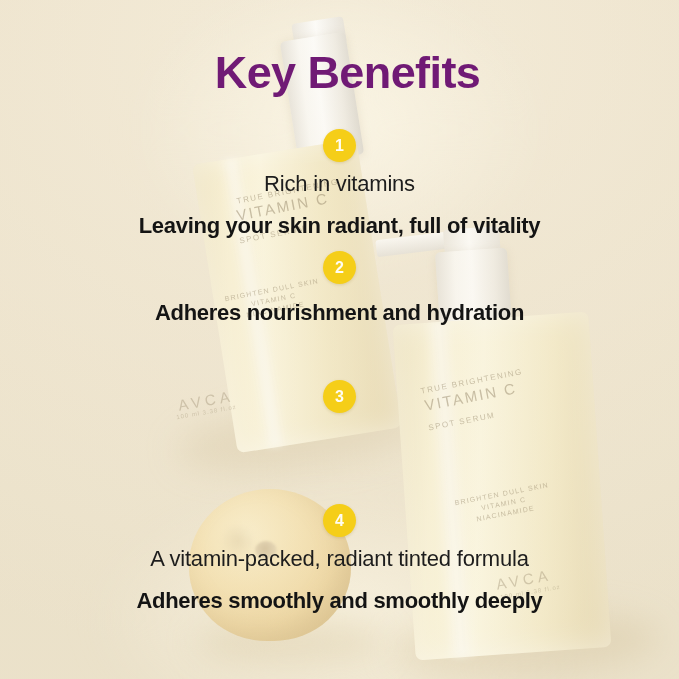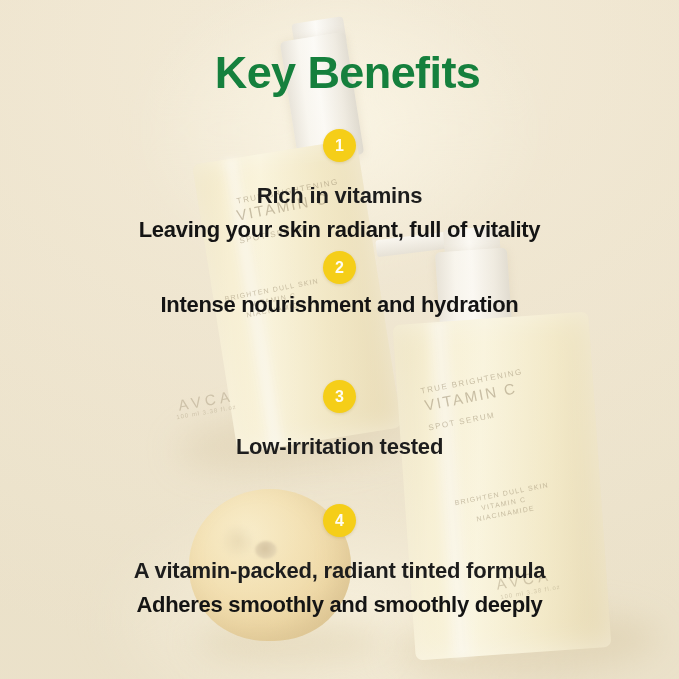--- a/index.html
+++ b/index.html
@@ -218,21 +218,21 @@
   
   .copy { position: absolute; inset: 0; }
 
   .page-title {
     position: absolute;
     left: 0; right: 0;
     top: 47px;
     text-align: center;
     font-size: 45px;
     font-weight: bold;
-    color: #15803d;
+    color: #701a75;
     letter-spacing: -0.6px;
     margin-left: 16px;
   }
 
   .benefit {
     position: absolute;
     left: 0; right: 0;
     text-align: center;
   }
   .benefit-1 { top: 129px; }
@@ -248,28 +248,28 @@
     color: #fffdf4;
     font-size: 16px;
     font-weight: bold;
     line-height: 33px;
     text-align: center;
     margin: 0 auto;
     box-shadow: 0 1px 3px rgba(160,130,40,0.25);
   }
 
   .line-plain {
-    margin-top: 21px;
+    margin-top: 9px;
     font-size: 22px;
-    font-weight: bold;
+    font-weight: normal;
     color: #1d1d1d;
     letter-spacing: -0.2px;
   }
   .line-bold {
-    margin-top: 8px;
+    margin-top: 16px;
     font-size: 22px;
     font-weight: bold;
     color: #141414;
     letter-spacing: -0.3px;
   }
 </style>
 </head>
 <body>
 
 <div id="poster">
@@ -334,26 +334,25 @@
     <div class="page-title">Key Benefits</div>
 
     <div class="benefit benefit-1">
       <div class="badge">1</div>
       <div class="line-plain">Rich in vitamins</div>
       <div class="line-bold">Leaving your skin radiant, full of vitality</div>
     </div>
 
     <div class="benefit benefit-2">
       <div class="badge">2</div>
-      <div class="line-bold">Intense nourishment and hydration</div>
+      <div class="line-bold">Adheres nourishment and hydration</div>
     </div>
 
     <div class="benefit benefit-3">
       <div class="badge">3</div>
-      <div class="line-plain">Low-irritation tested</div>
     </div>
 
     <div class="benefit benefit-4">
       <div class="badge">4</div>
       <div class="line-plain">A vitamin-packed, radiant tinted formula</div>
       <div class="line-bold">Adheres smoothly and smoothly deeply</div>
     </div>
 
   </div>
 </div>

